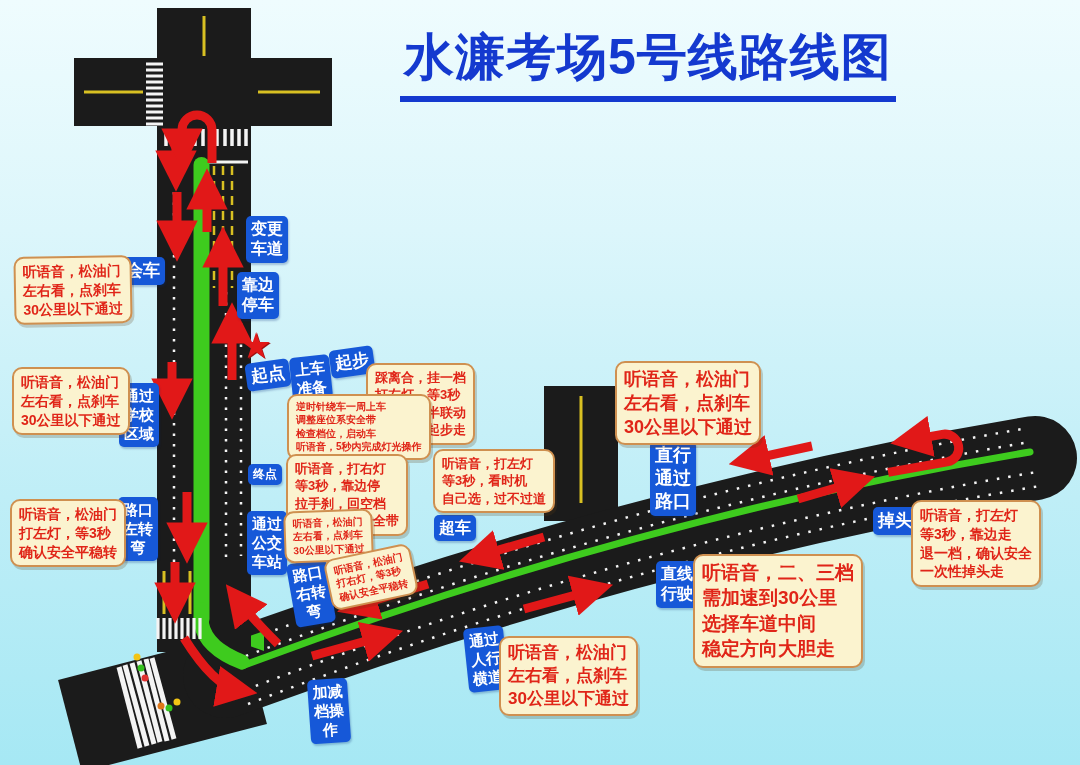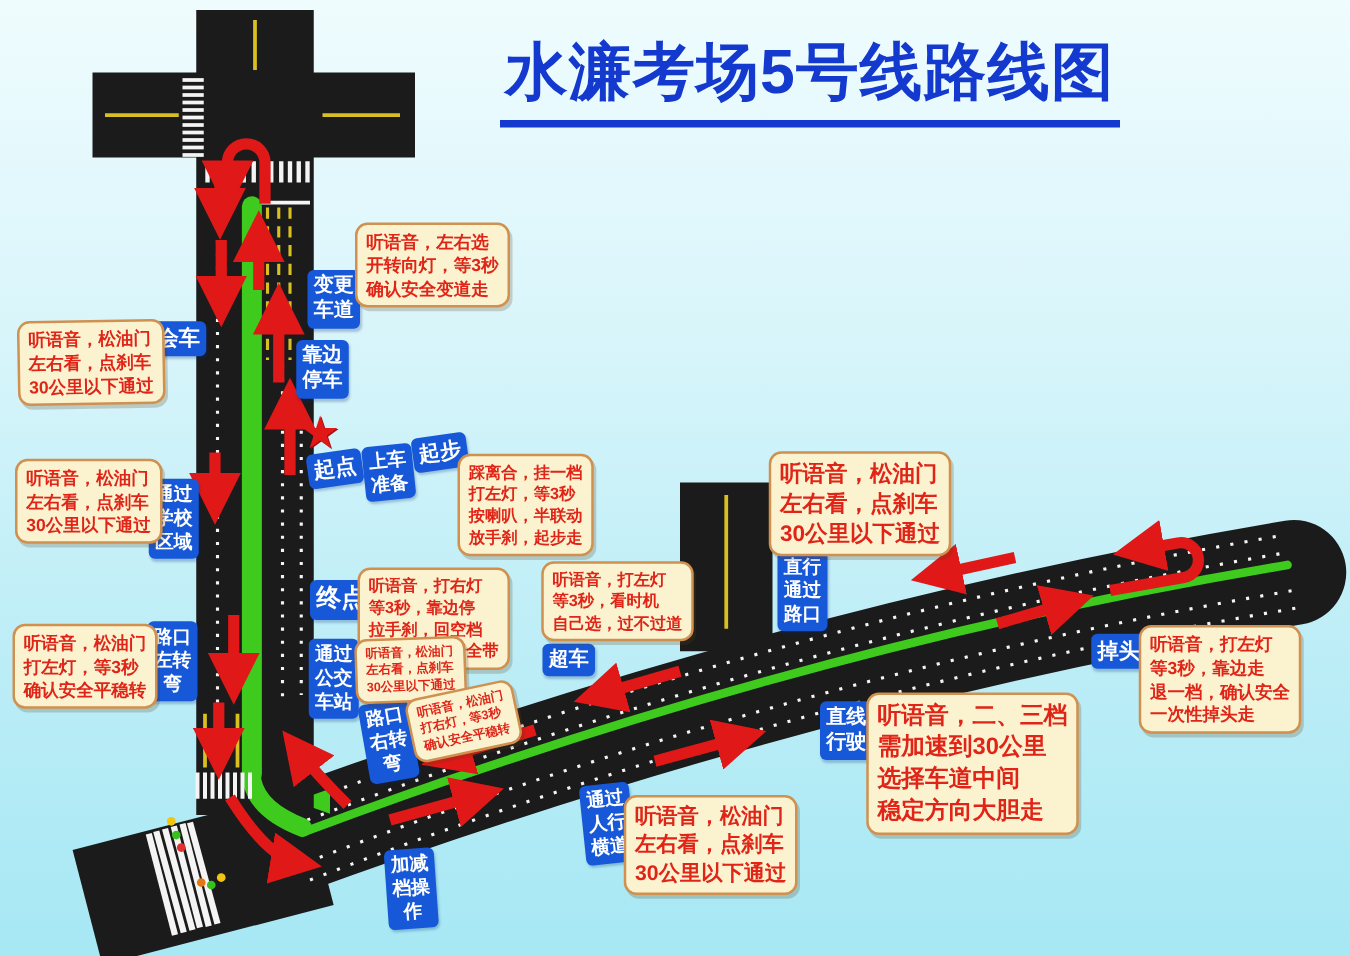--- a/index.html
+++ b/index.html
@@ -170,32 +170,32 @@
 车道</div>
   <div class="lbl" style="left:237px;top:272px;font-size:16px;">靠边
 停车</div>
   <div class="lbl" style="left:246px;top:361px;font-size:17px;transform:rotate(-8deg);">起点</div>
   <div class="lbl" style="left:291px;top:356px;font-size:15px;transform:rotate(-6deg);">上车
 准备</div>
   <div class="lbl" style="left:330px;top:348px;font-size:17px;transform:rotate(-8deg);">起步</div>
   <div class="lbl" style="left:119px;top:383px;font-size:15px;">通过
 学校
 区域</div>
-  <div class="lbl" style="left:248px;top:464px;font-size:20px;">终点</div>
+  <div class="lbl" style="left:248px;top:464px;font-size:12px;">终点</div>
   <div class="lbl" style="left:247px;top:511px;font-size:15px;">通过
 公交
 车站</div>
   <div class="lbl" style="left:118px;top:497px;font-size:15px;">路口
 左转
 弯</div>
   <div class="lbl" style="left:291px;top:561px;font-size:15px;transform:rotate(-10deg);">路口
 右转
 弯</div>
   <div class="lbl" style="left:434px;top:515px;font-size:16px;">超车</div>
-  <div class="lbl" style="left:622px;top:441px;font-size:15px;">直行
+  <div class="lbl" style="left:650px;top:441px;font-size:18px;">直行
 通过
 路口</div>
   <div class="lbl" style="left:656px;top:561px;font-size:16px;text-align:center;">直线
 行驶</div>
   <div class="lbl" style="left:873px;top:507px;font-size:17px;">掉头</div>
   <div class="lbl" style="left:466px;top:627px;font-size:15px;transform:rotate(-6deg);">通过
 人行
 横道</div>
   <div class="lbl" style="left:309px;top:679px;font-size:15px;transform:rotate(-4deg);">加减
 档操
@@ -203,27 +203,28 @@
 
   <div class="note" style="left:14px;top:256px;font-size:14px;transform:rotate(-1deg);">听语音，松油门
 左右看，点刹车
 30公里以下通过</div>
   <div class="note" style="left:12px;top:367px;font-size:14px;">听语音，松油门
 左右看，点刹车
 30公里以下通过</div>
   <div class="note" style="left:10px;top:499px;font-size:14px;">听语音，松油门
 打左灯，等3秒
 确认安全平稳转</div>
-  <div class="note" style="left:284px;top:178px;font-size:14px;">听语音，左右选
-开转向灯，等3秒
-确认安全变道走</div>
   <div class="note" style="left:366px;top:326px;font-size:13px;margin-top:37px;">踩离合，挂一档
 打左灯，等3秒
 按喇叭，半联动
 放手刹，起步走</div>
+  <div class="note" style="left:287px;top:394px;font-size:10px;">逆时针绕车一周上车
+调整座位系安全带
+检查档位，启动车
+听语音，5秒内完成灯光操作</div>
   <div class="note" style="left:286px;top:454px;font-size:13px;">听语音，打右灯
 等3秒，靠边停
 拉手刹，回空档
 听语音，松安全带</div>
   <div class="note" style="left:284px;top:510px;font-size:10px;transform:rotate(-2deg);">听语音，松油门
 左右看，点刹车
 30公里以下通过</div>
   <div class="note" style="left:327px;top:551px;font-size:10px;transform:rotate(-12deg);">听语音，松油门
 打右灯，等3秒
 确认安全平稳转</div>

